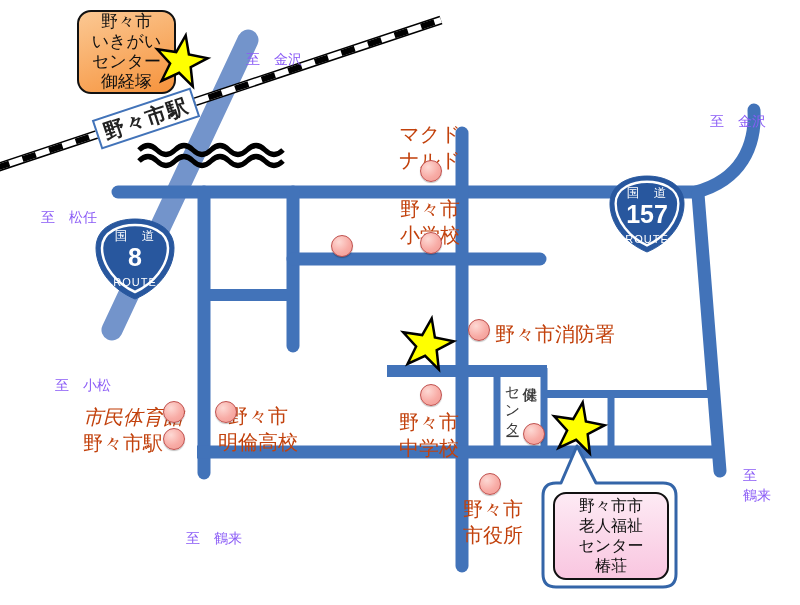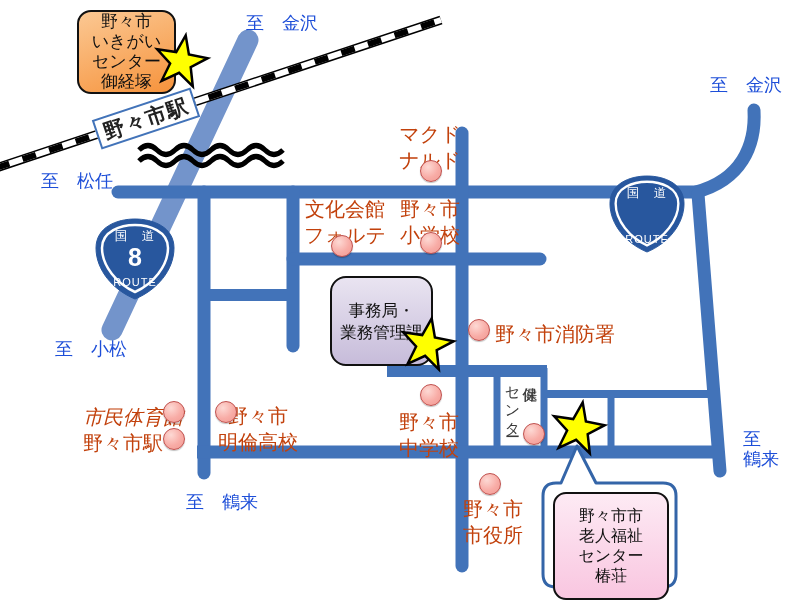--- a/index.html
+++ b/index.html
@@ -4,33 +4,33 @@
 <style>
   html,body{margin:0;padding:0;background:#fff;}
   .stage{position:relative;width:800px;height:605px;background:#fff;overflow:hidden;
          font-family:"Liberation Sans","DejaVu Sans",sans-serif;}
   svg.base{position:absolute;left:0;top:0;z-index:0;}
   .abs{position:absolute;}
   .lbl{position:absolute;color:#c2410c;font-size:20px;line-height:26px;
        white-space:pre-line;text-align:center;z-index:2;}
   .ctr{transform:translateX(-50%);}
   .left{text-align:left;}
-  .dir{position:absolute;color:#1d4ed8;font-size:18px;line-height:20px;
-       white-space:pre-line;z-index:2;}
+  .dir{position:absolute;color:#8b5cf6;font-size:14px;line-height:20px;
+       white-space:pre-line;z-index:2;margin-top:36px;}
   .circle{position:absolute;width:22px;height:22px;border-radius:50%;box-sizing:border-box;
        background:radial-gradient(circle at 35% 30%, #fdd9d4 0%, #f8aca6 55%, #f09a93 100%);
        border:1.5px solid #c0504d;box-shadow:0 1px 1px rgba(0,0,0,0.25);z-index:2;}
   .box{position:absolute;border:2.5px solid #111;box-sizing:border-box;display:flex;
        align-items:center;justify-content:center;text-align:center;white-space:pre-line;
        color:#111;z-index:3;}
   #box-ikigai{left:77px;top:10px;width:99px;height:84px;border-radius:14px;
        background:linear-gradient(160deg,#fbc893 0%,#f6933c 100%);font-size:17px;line-height:20px;}
   #box-jimu{left:330px;top:276px;width:103px;height:90px;border-radius:16px;
        background:linear-gradient(180deg,#e9e4f1 0%,#c7bcda 100%);font-size:16.5px;line-height:22px;}
-  #box-tsubaki{left:553px;top:492px;width:116px;height:108px;border-radius:13px;
+  #box-tsubaki{left:553px;top:492px;width:116px;height:88px;border-radius:13px;
        background:linear-gradient(180deg,#fdeaf4 0%,#f9c6e0 100%);font-size:16px;line-height:20px;z-index:4;}
   .badge{position:absolute;color:#fff;text-align:center;z-index:3;}
   .badge svg{position:absolute;left:0;top:0;}
   .badge .b-top{position:absolute;width:100%;top:10px;font-size:12.5px;letter-spacing:1px;}
   .badge .b-num{position:absolute;width:100%;top:25px;font-size:25px;font-weight:bold;}
   .badge .b-route{position:absolute;width:100%;top:58px;font-size:11px;font-weight:normal;letter-spacing:1px;}
   #badge-8{left:95px;top:218px;width:80px;height:82px;}
   #badge-157{left:609px;top:175px;width:76px;height:78px;}
   #station{position:absolute;left:94px;top:103px;width:104px;height:31px;background:#fff;
        border:2px solid #4273B9;transform:rotate(-18.4deg);display:flex;align-items:center;
@@ -96,27 +96,26 @@
     <div class="b-top">国　道</div>
     <div class="b-num">8</div>
     <div class="b-route">ROUTE</div>
   </div>
   <div class="badge" id="badge-157">
     <svg width="76" height="78" viewBox="0 0 80 82">
       <path d="M40,1 C58,1 79,9 79,30 C79,52 62,72 40,81 C18,72 1,52 1,30 C1,9 22,1 40,1 Z" fill="#28579E" stroke="#28579E" stroke-width="1"></path>
       <path d="M40,7 C54,7 73,13 73,30 C73,48 58,66 40,74 C22,66 7,48 7,30 C7,13 26,7 40,7 Z" fill="none" stroke="#fff" stroke-width="2.5"></path>
     </svg>
     <div class="b-top">国　道</div>
+    <div class="b-num">157</div>
     <div class="b-route">ROUTE</div>
   </div>
 
   <div class="lbl ctr" style="left:430px;top:121px;">マクド
 ナルド</div>
-  <div class="lbl ctr" style="left:345px;top:196px;">文化会館
-フォルテ</div>
   <div class="lbl ctr" style="left:430px;top:196px;">野々市
 小学校</div>
   <div class="lbl left" style="left:495px;top:321px;">野々市消防署</div>
   <div id="lbl-hoken">保健
 センター</div>
   <div class="lbl ctr" style="left:429px;top:409px;">野々市
 中学校</div>
   <div class="lbl left" style="left:83px;top:404px;font-style:italic;">市民体育館</div>
   <div class="lbl left" style="left:83px;top:430px;">野々市駅</div>
   <div class="lbl ctr" style="left:258px;top:403px;">野々市
@@ -132,22 +131,20 @@
   <div class="circle" style="left:420px;top:384px;"></div>
   <div class="circle" style="left:163px;top:401px;"></div>
   <div class="circle" style="left:163px;top:428px;"></div>
   <div class="circle" style="left:215px;top:401px;"></div>
   <div class="circle" style="left:479px;top:473px;"></div>
 
   <div class="box" id="box-ikigai">野々市
 いきがい
 センター
 御経塚</div>
-  <div class="box" id="box-jimu">事務局・
-業務管理課</div>
 
   <svg id="callout-outline" class="abs" width="150" height="155" viewBox="0 0 150 155">
     <path d="M42,6 L61,43 L128,43 Q141,43 141,56 L141,134 Q141,147 128,147 L21,147 Q8,147 8,134 L8,56 Q8,43 21,43 L26,43 Z" fill="#fff" stroke="#3465A8" stroke-width="3" stroke-linejoin="round"></path>
   </svg>
   <div class="box" id="box-tsubaki">野々市市
 老人福祉
 センター
 椿荘</div>
 
   <svg class="starsvg" style="left:149px;top:30px;" viewBox="0 0 64 64">

